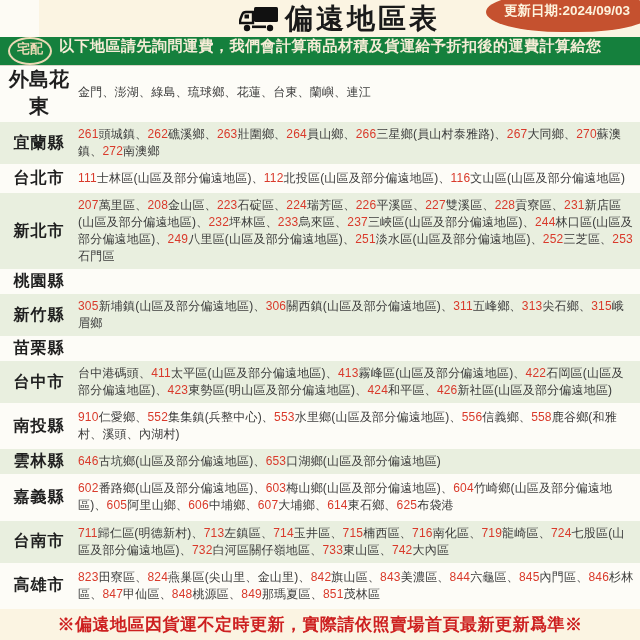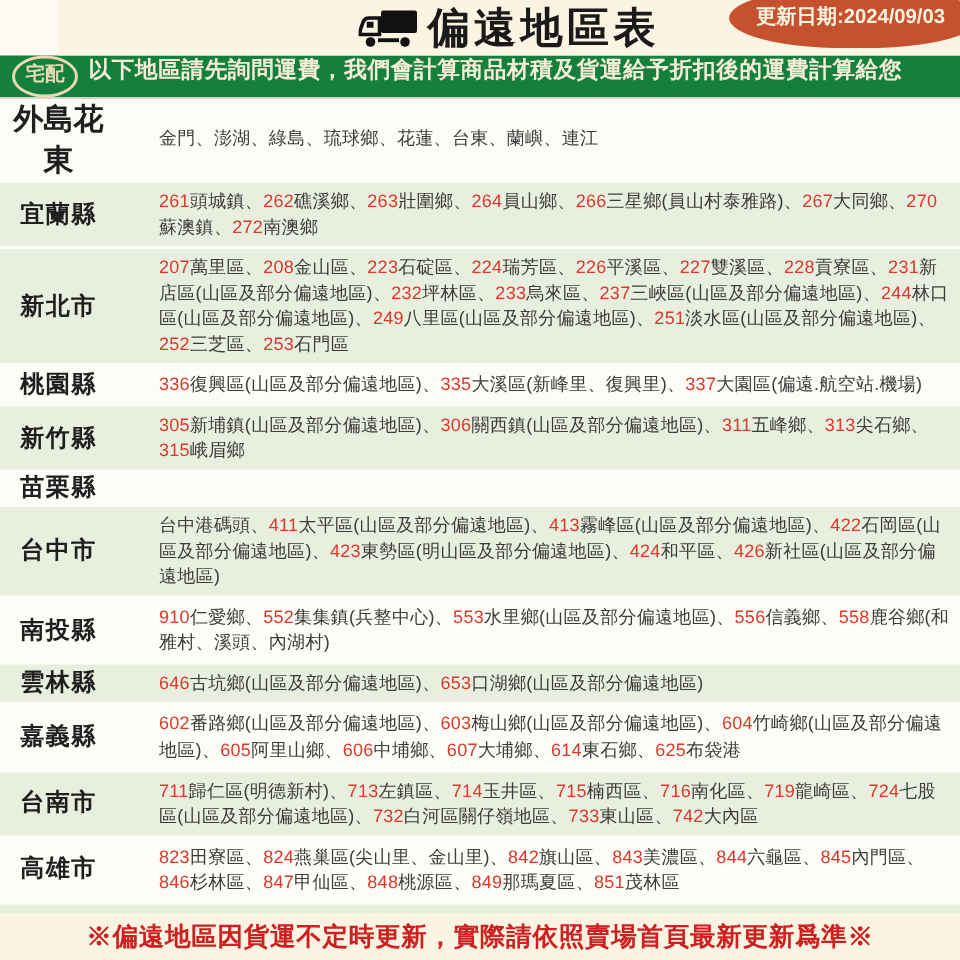--- a/index.html
+++ b/index.html
@@ -84,21 +84,20 @@
     letter-spacing:1px;
   }
   .county-label.wide { letter-spacing:0; font-size:20px; }
   .county-areas {
     flex:1;
     font-size:12px;
     line-height:1.42;
     color:#3c3c3c;
     padding:4px 6px 4px 0;
     letter-spacing:0.2px;
-    margin-left:28px;
   }
   .area-code { color:#d93a2b; }
   
   .footer {
     position:absolute;
     left:0; right:0; bottom:0;
     background:#fbf4e2;
     height:31px;
     display:flex;
     align-items:center;
@@ -138,27 +137,30 @@
 
 <div class="table" id="table">
     <div class="row plain">
       <div class="county-label wide">外島花東</div>
       <div class="county-areas"><span>金門</span>、<span>澎湖</span>、<span>綠島</span>、<span>琉球鄉</span>、<span>花蓮</span>、<span>台東</span>、<span>蘭嶼</span>、<span>連江</span></div>
     </div>
     <div class="row shade">
       <div class="county-label">宜蘭縣</div>
       <div class="county-areas"><span class="area-code">261</span><span>頭城鎮</span>、<span class="area-code">262</span><span>礁溪鄉</span>、<span class="area-code">263</span><span>壯圍鄉</span>、<span class="area-code">264</span><span>員山鄉</span>、<span class="area-code">266</span><span>三星鄉(員山村泰雅路)</span>、<span class="area-code">267</span><span>大同鄉</span>、<span class="area-code">270</span><span>蘇澳鎮</span>、<span class="area-code">272</span><span>南澳鄉</span></div>
     </div>
+    <div class="row plain">
+      <div class="county-label">台北市</div>
+      <div class="county-areas"><span class="area-code">111</span><span>士林區(山區及部分偏遠地區)</span>、<span class="area-code">112</span><span>北投區(山區及部分偏遠地區)</span>、<span class="area-code">116</span><span>文山區(山區及部分偏遠地區)</span></div>
+    </div>
     <div class="row shade">
       <div class="county-label">新北市</div>
       <div class="county-areas"><span class="area-code">207</span><span>萬里區</span>、<span class="area-code">208</span><span>金山區</span>、<span class="area-code">223</span><span>石碇區</span>、<span class="area-code">224</span><span>瑞芳區</span>、<span class="area-code">226</span><span>平溪區</span>、<span class="area-code">227</span><span>雙溪區</span>、<span class="area-code">228</span><span>貢寮區</span>、<span class="area-code">231</span><span>新店區(山區及部分偏遠地區)</span>、<span class="area-code">232</span><span>坪林區</span>、<span class="area-code">233</span><span>烏來區</span>、<span class="area-code">237</span><span>三峽區(山區及部分偏遠地區)</span>、<span class="area-code">244</span><span>林口區(山區及部分偏遠地區)</span>、<span class="area-code">249</span><span>八里區(山區及部分偏遠地區)</span>、<span class="area-code">251</span><span>淡水區(山區及部分偏遠地區)</span>、<span class="area-code">252</span><span>三芝區</span>、<span class="area-code">253</span><span>石門區</span></div>
     </div>
     <div class="row plain">
       <div class="county-label">桃園縣</div>
-      <div class="county-areas"><span class="area-code">336</span><span>復興區(山區及部分偏遠地區)</span>、<span class="area-code">335</span><span>大溪區(新峰里、復興里)</span>、<span class="area-code">337</span><span>大園區(偏遠.航空站.機場)</span></div>
     </div>
     <div class="row shade">
       <div class="county-label">新竹縣</div>
       <div class="county-areas"><span class="area-code">305</span><span>新埔鎮(山區及部分偏遠地區)</span>、<span class="area-code">306</span><span>關西鎮(山區及部分偏遠地區)</span>、<span class="area-code">311</span><span>五峰鄉</span>、<span class="area-code">313</span><span>尖石鄉</span>、<span class="area-code">315</span><span>峨眉鄉</span></div>
     </div>
     <div class="row plain">
       <div class="county-label">苗栗縣</div>
     </div>
     <div class="row shade">
       <div class="county-label">台中市</div>

